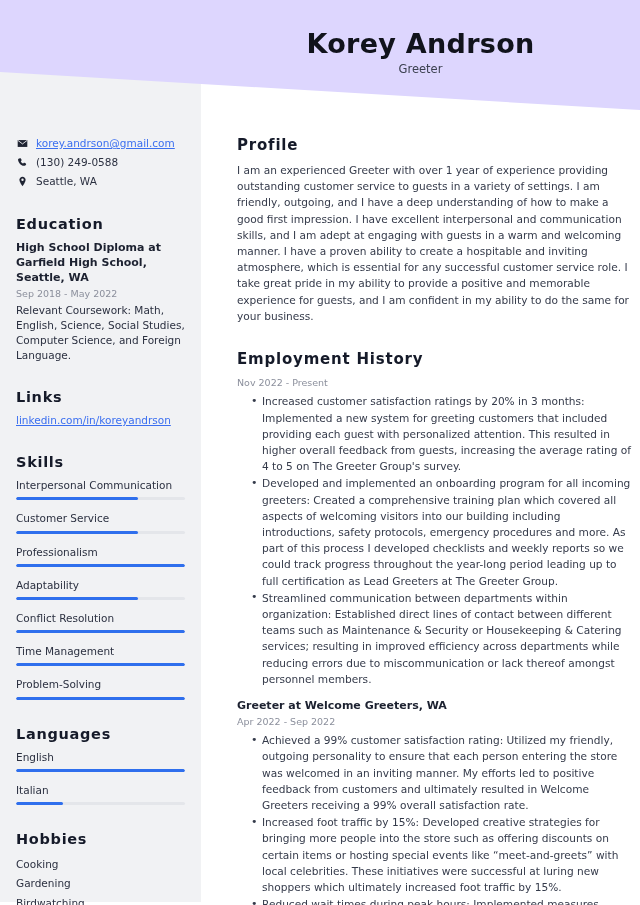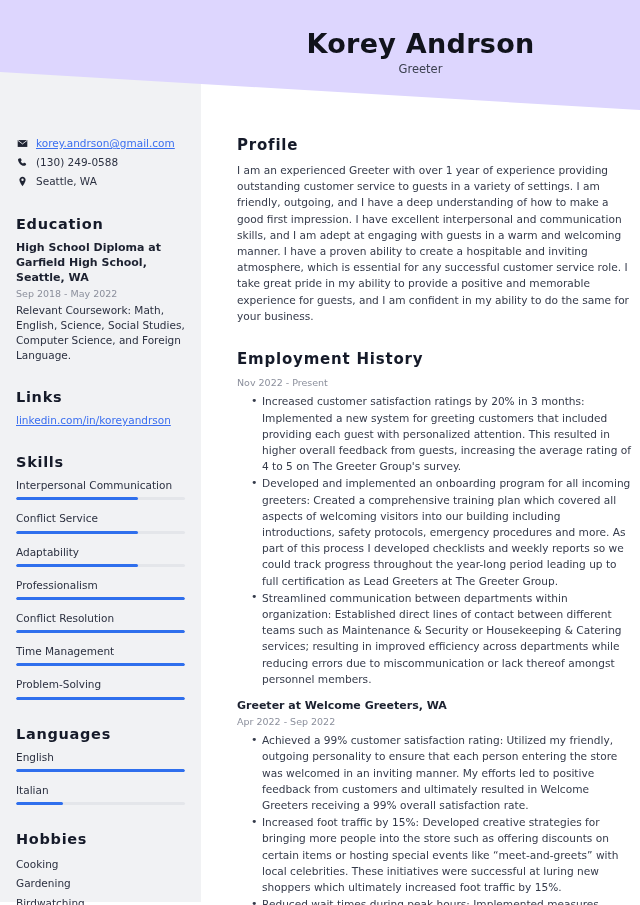--- a/index.html
+++ b/index.html
@@ -263,35 +263,35 @@
 
       <h2 class="side-h">Skills</h2>
       <div id="skills-list">
           <div class="bar-item">
             <div class="bar-label">Interpersonal Communication</div>
             <div class="bar-track">
               <div class="bar-fill" style="width: 72%; background: rgb(47, 111, 237);"></div>
             </div>
           </div>
           <div class="bar-item">
-            <div class="bar-label">Conflict Service</div>
+            <div class="bar-label">Customer Service</div>
             <div class="bar-track">
               <div class="bar-fill" style="width: 72%; background: rgb(47, 111, 237);"></div>
             </div>
           </div>
           <div class="bar-item">
+            <div class="bar-label">Professionalism</div>
+            <div class="bar-track">
+              <div class="bar-fill" style="width: 100%; background: rgb(47, 111, 237);"></div>
+            </div>
+          </div>
+          <div class="bar-item">
             <div class="bar-label">Adaptability</div>
             <div class="bar-track">
               <div class="bar-fill" style="width: 72%; background: rgb(47, 111, 237);"></div>
-            </div>
-          </div>
-          <div class="bar-item">
-            <div class="bar-label">Professionalism</div>
-            <div class="bar-track">
-              <div class="bar-fill" style="width: 100%; background: rgb(47, 111, 237);"></div>
             </div>
           </div>
           <div class="bar-item">
             <div class="bar-label">Conflict Resolution</div>
             <div class="bar-track">
               <div class="bar-fill" style="width: 100%; background: rgb(47, 111, 237);"></div>
             </div>
           </div>
           <div class="bar-item">
             <div class="bar-label">Time Management</div>

